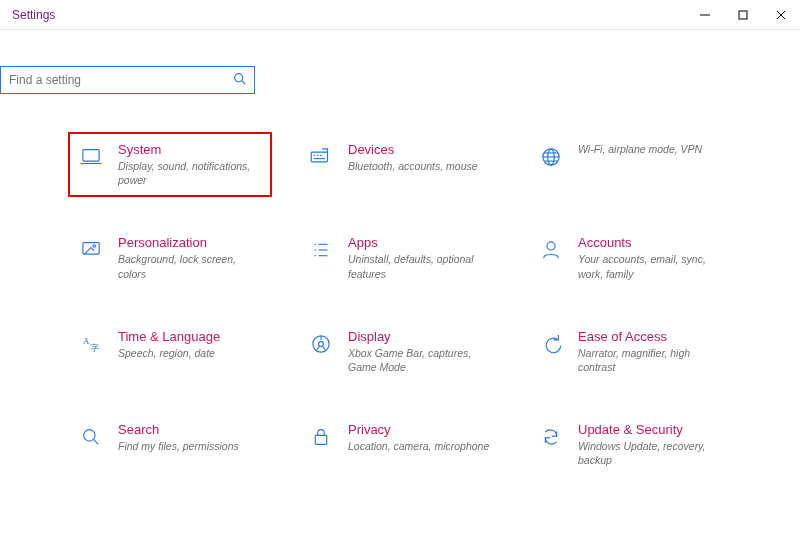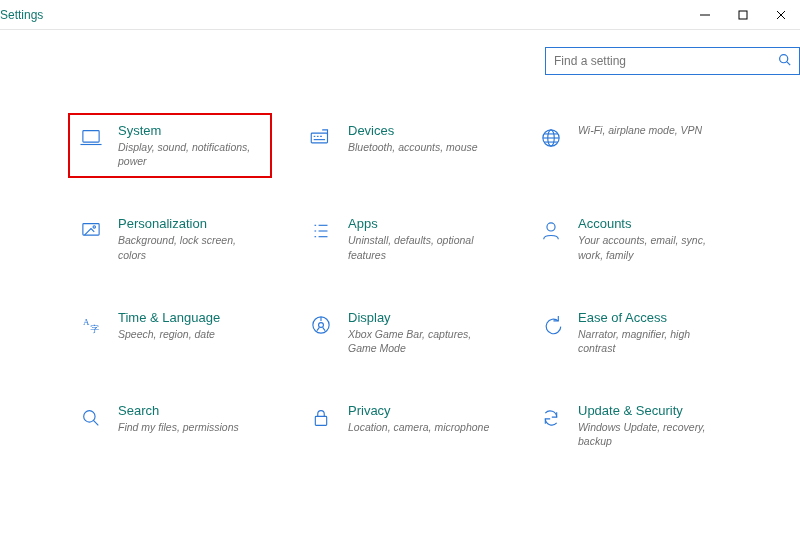--- a/index.html
+++ b/index.html
@@ -1,35 +1,35 @@
 <!DOCTYPE html>
 <html><head>
   <meta charset="utf-8">
   <style>
     * { box-sizing: border-box; margin: 0; padding: 0; }
     body { font-family: "Segoe UI", Tahoma, sans-serif; background: #fff; width: 800px; height: 547px; overflow: hidden; }
 
     .titlebar { height: 30px; display: flex; align-items: center; border-bottom: 1px solid #e5e5e5; }
-    .titlebar .title { font-size: 12px; color: #0f766e; }
+    .titlebar .title { font-size: 12px; padding-left: 12px; color: #701a75; }
     .titlebar .controls { margin-left: auto; display: flex; }
     .titlebar .controls .ctl { width: 38px; height: 30px; display: flex; align-items: center; justify-content: center; }
     .titlebar .controls svg { width: 10px; height: 10px; stroke: #000; stroke-width: 1; fill: none; }
 
-    .search-wrap { display: flex; justify-content: flex-end; margin-top: 17px; }
+    .search-wrap { display: flex; justify-content: flex-start; margin-top: 36px; }
     .search-box { width: 255px; height: 28px; border: 1.5px solid #2b77d8; display: flex; align-items: center; padding: 0 8px; }
     .search-box input { flex: 1; border: none; outline: none; color: #666; font-size: 12px; font-family: inherit; }
     .search-box .sicon svg { width: 13px; height: 13px; stroke: #2b77d8; fill: none; stroke-width: 1.5; }
 
     .grid { display: grid; grid-template-columns: repeat(3, 200px); column-gap: 30px; row-gap: 32px; width: 660px; margin: 40px auto 0 auto; }
 
     .tile { display: flex; align-items: flex-start; padding: 8px 6px; position: relative; }
     .tile.highlight { outline: 2.5px solid #e30000; }
     .iconcol { width: 30px; height: 30px; flex: 0 0 30px; margin-right: 12px; display: flex; align-items: center; justify-content: center; }
     .iconcol svg { width: 26px; height: 26px; stroke: #2b77d8; fill: none; stroke-width: 1.4; }
-    .textcol .ttitle { font-size: 13px; color: #0f766e; margin-bottom: 2px; }
+    .textcol .ttitle { font-size: 13px; color: #be185d; margin-bottom: 2px; }
     .textcol .tdesc { font-size: 10.5px; color: #707070; line-height: 1.35; font-style: italic; }
   </style>
 </head>
 <body>
 
 <div class="titlebar">
   <div class="title">Settings</div>
   <div class="controls">
     <div class="ctl">
       <svg viewBox="0 0 10 10">

